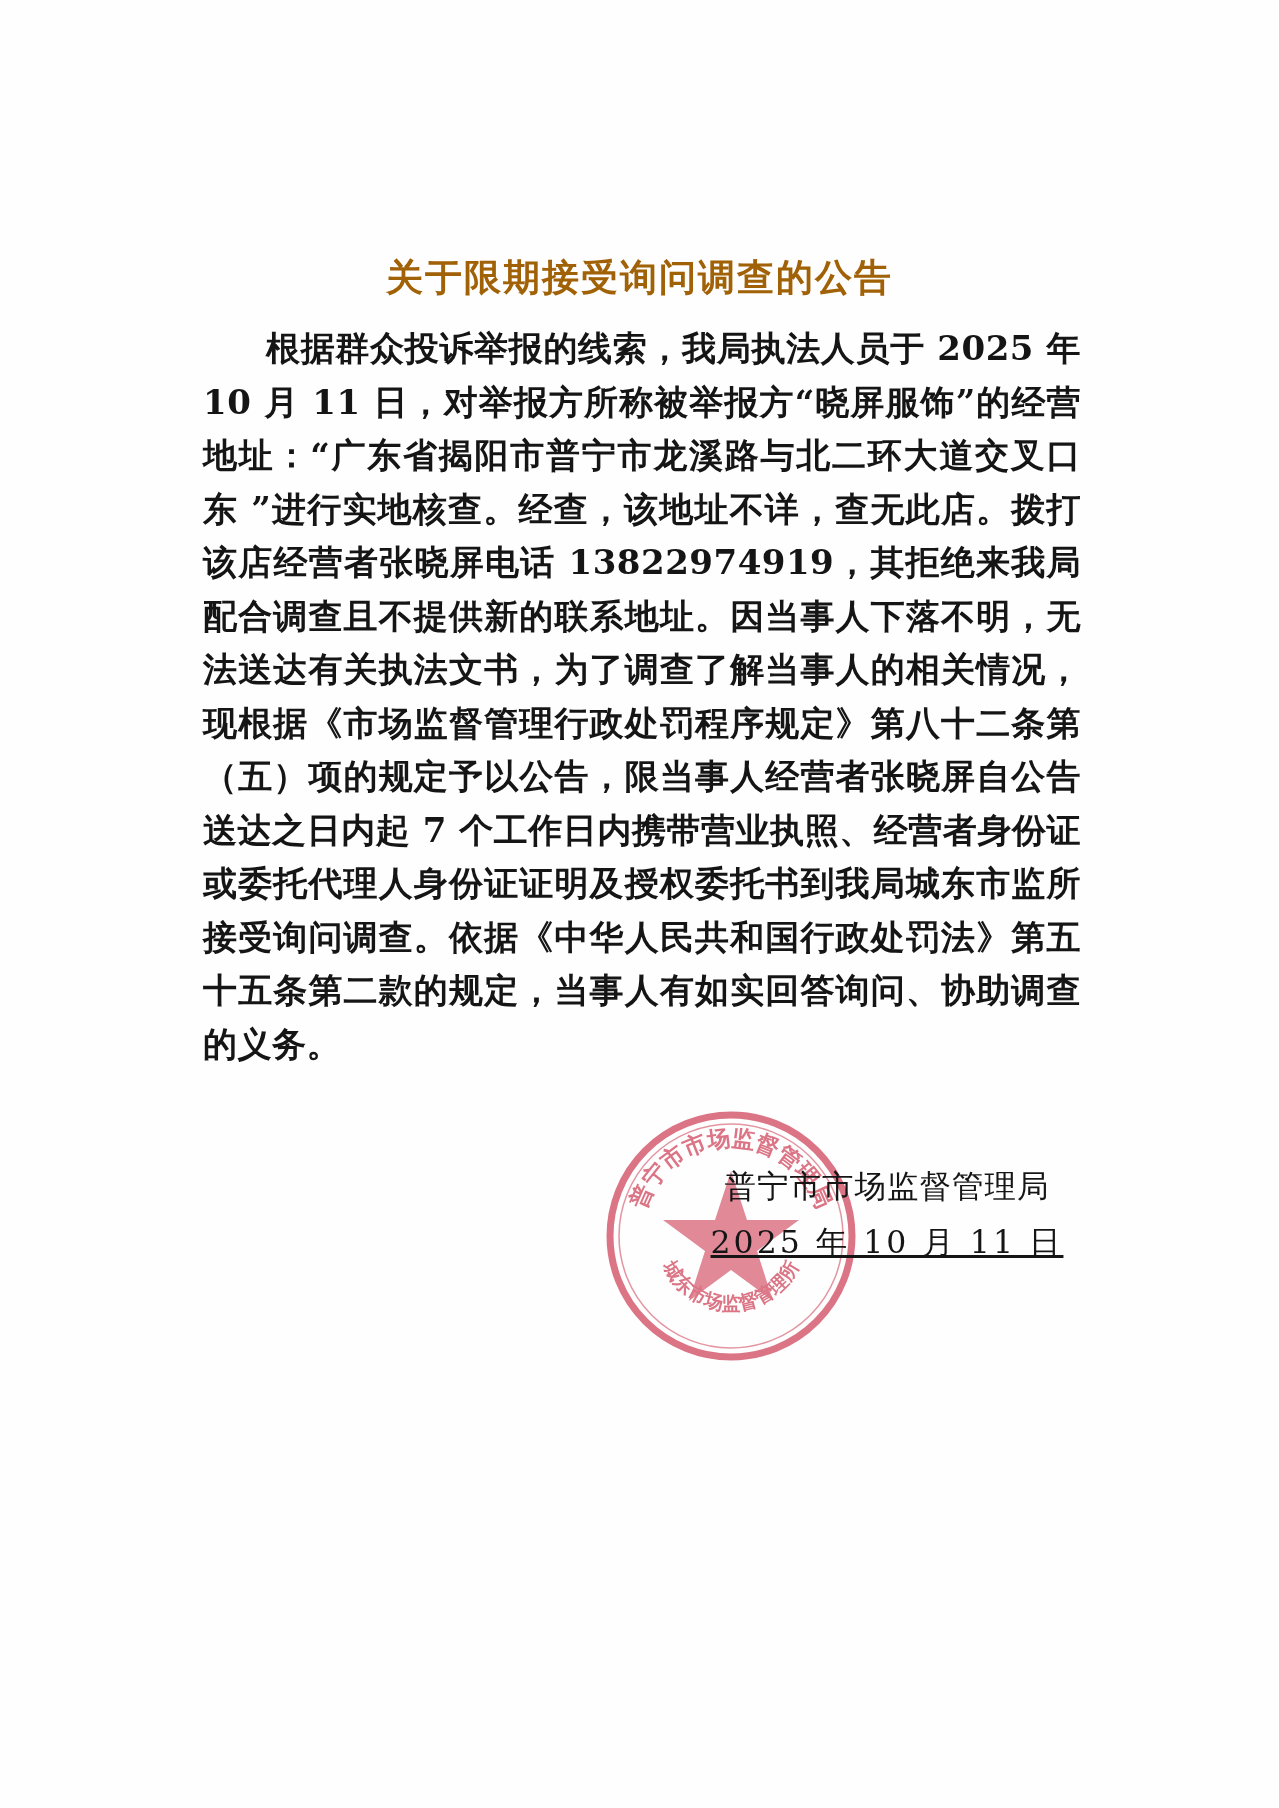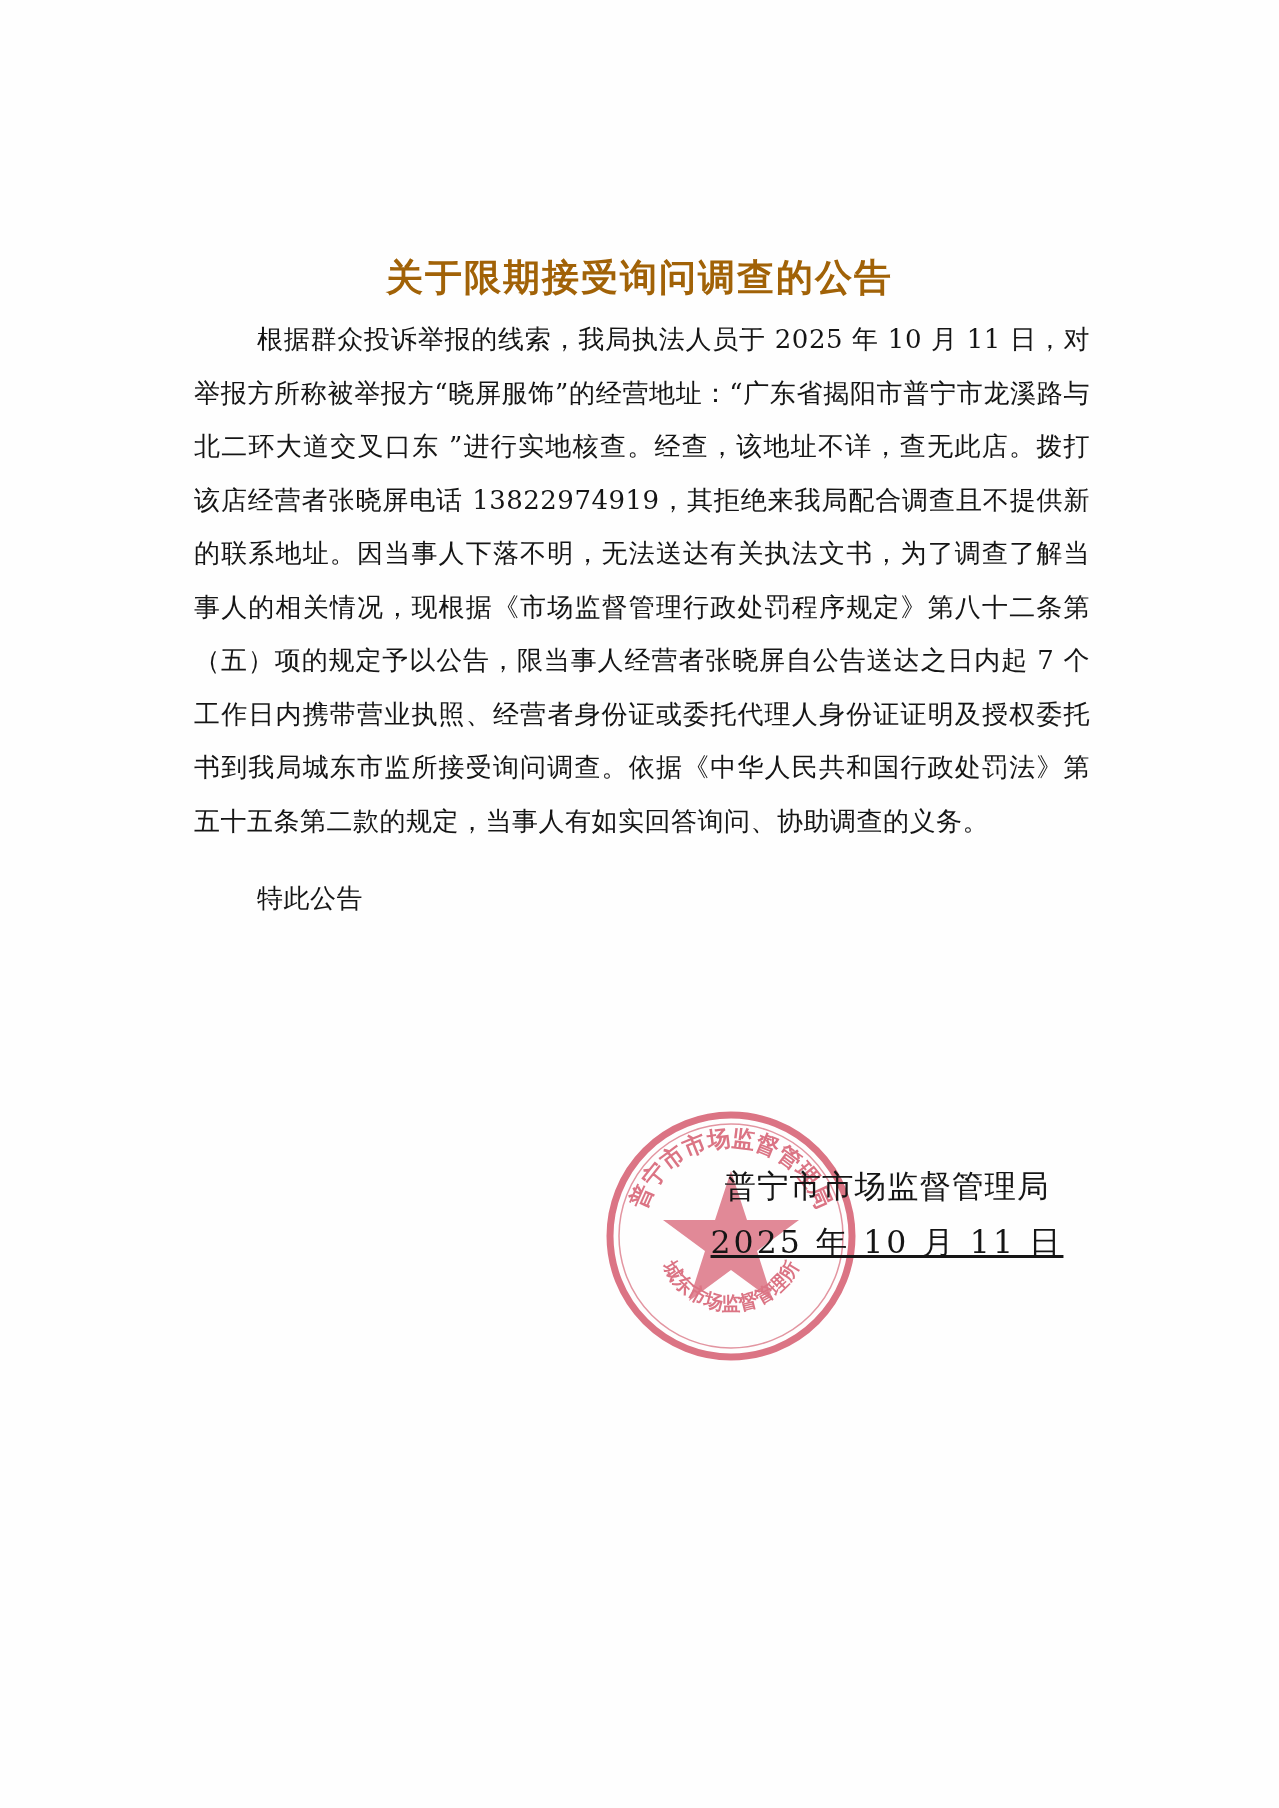--- a/index.html
+++ b/index.html
@@ -34,27 +34,28 @@
     font-family: "DejaVu Serif", "Liberation Serif", serif;
     color: #a16207;
   }
   .body-block {
     position: absolute;
     left: 186px;
     top: 305px;
     width: 912px;
   }
   .para {
-    font-size: 26px;
+    font-size: 34px;
     line-height: 53.5px;
     text-align: justify;
     text-justify: inter-ideograph;
     letter-spacing: 0.5px;
     color: #151515;
-    margin: 8px;
+    margin: 17px;
+    font-weight: bold;
   }
   .para.indent {
     text-indent: 63px;
   }
   .para.short {
     text-align: left;
   }
   .gap-small { height: 4px; }
   .signature {
     position: absolute;
@@ -97,21 +98,20 @@
 <body>
 
 <div class="page">
 
   <h1 class="doc-title">关于限期接受询问调查的公告</h1>
 
   <div class="body-block">
     <p class="para indent">根据群众投诉举报的线索，我局执法人员于 2025 年 10 月 11 日，对举报方所称被举报方“晓屏服饰”的经营地址：“广东省揭阳市普宁市龙溪路与北二环大道交叉口东 ”进行实地核查。经查，该地址不详，查无此店。拨打该店经营者张晓屏电话 13822974919，其拒绝来我局配合调查且不提供新的联系地址。因当事人下落不明，无法送达有关执法文书，为了调查了解当事人的相关情况，现根据《市场监督管理行政处罚程序规定》第八十二条第（五）项的规定予以公告，限当事人经营者张晓屏自公告送达之日内起 7 个工作日内携带营业执照、经营者身份证或委托代理人身份证证明及授权委托书到我局城东市监所接受询问调查。依据《中华人民共和国行政处罚法》第五十五条第二款的规定，当事人有如实回答询问、协助调查的义务。</p>
     <div class="gap-small"></div>
     <div class="gap-small"></div>
-    <p class="para indent short">特此公告</p>
     <div class="gap-small"></div>
   </div>
 
   <div class="seal">
     <svg width="262" height="262" viewBox="0 0 262 262" xmlns="http://www.w3.org/2000/svg">
       <circle cx="131" cy="131" r="121" fill="none" stroke="#d4566a" stroke-width="7"></circle>
       <circle cx="131" cy="131" r="112" fill="none" stroke="#dd7f8d" stroke-width="1.5"></circle>
       <path d="M131 66 L147 115 L199 115 L157 146 L173 196 L131 165 L89 196 L105 146 L63 115 L115 115 Z" fill="#d4566a" opacity="0.85"></path>
       <path id="sealTop" d="M 131 131 m -90,0 a 90,90 0 1,1 180,0" fill="none"></path>
       <path id="sealBottom" d="M 131 131 m -74,0 a 74,74 0 1,0 148,0" fill="none"></path>

